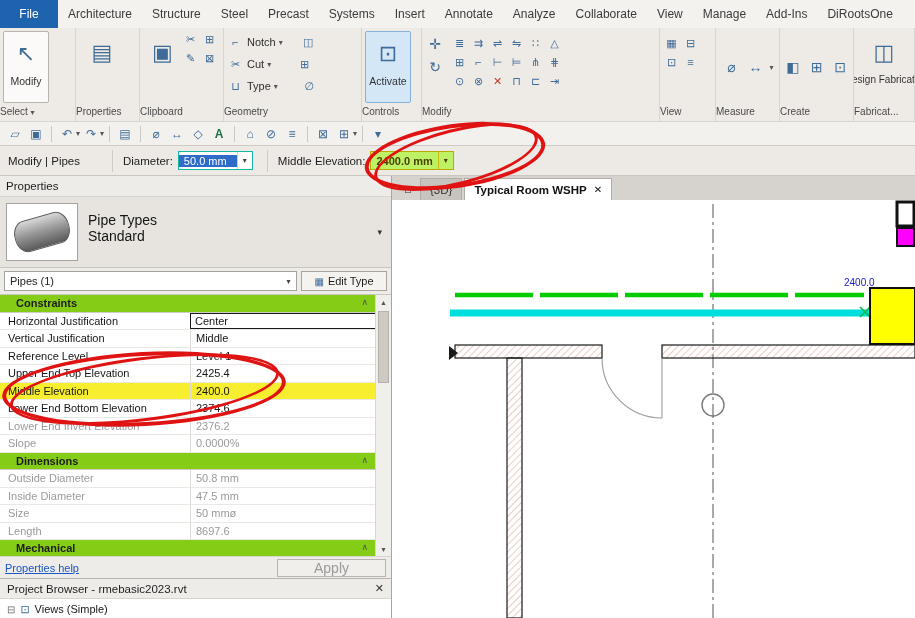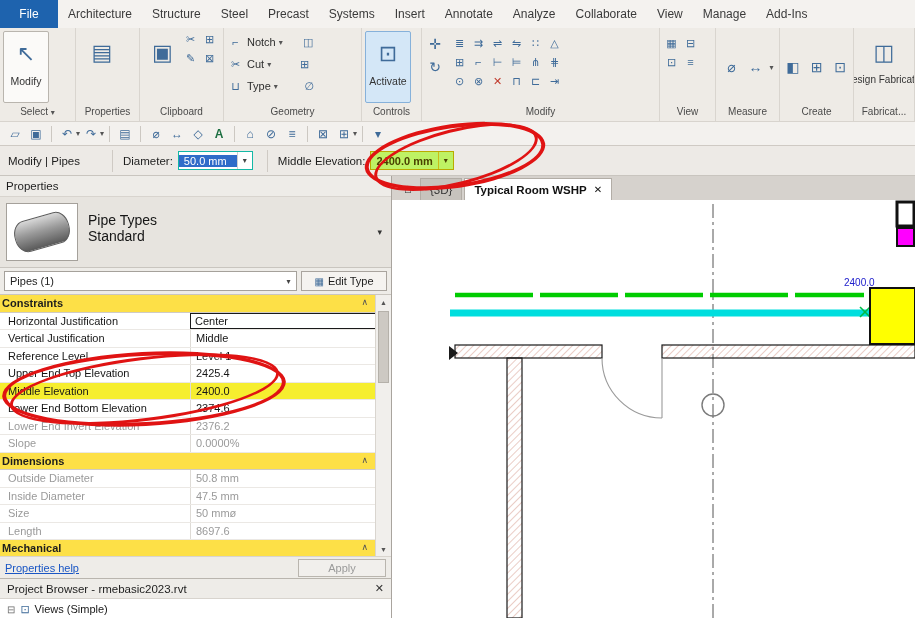--- a/index.html
+++ b/index.html
@@ -15,21 +15,21 @@
             display:flex; align-items:stretch; }
   .file-tab { width:58px; background:#1e63ae; color:#fff; display:flex;
               align-items:center; justify-content:center; font-size:12px; cursor:default; }
   .rtab { padding:0 10px; display:flex; align-items:center; font-size:12px; color:#3a3a3a; white-space:nowrap; }
 
   
   #ribbon { left:0; top:28px; width:915px; height:94px; background:#eeebe6;
             display:flex; border-bottom:1px solid #d8d4ce; }
   .panel { border-right:1px solid #d9d5cf; display:flex; flex-direction:column; overflow:hidden; }
   .panel-body { flex:1; display:flex; padding:3px 3px 0 3px; }
-  .panel-label { height:17px; font-size:10px; color:#4a4a4a; text-align:center; line-height:15px; white-space:nowrap; }
+  .panel-label { height:17px; font-size:10px; color:#4a4a4a; text-align:left; line-height:15px; white-space:nowrap; }
   .bigbtn { width:46px; display:flex; flex-direction:column; align-items:center; padding-top:1px; }
   .bigbtn .bicon { font-size:22px; color:#3f6b99; height:42px; display:flex; align-items:center; justify-content:center; }
   .bigbtn .blabel { font-size:10.5px; color:#333; white-space:nowrap; }
   .btn-frame { border:1px solid #b9b5ae; background:#fbfaf8; border-radius:2px; height:72px; }
   .btn-active { border:1px solid #86b1da; background:#d4e7f7; border-radius:2px; height:72px; }
   .sicon { width:17px; height:17px; font-size:11px; line-height:16px; text-align:center; color:#3f6b99; }
   .micon { width:20px; height:20px; font-size:14px; line-height:19px; text-align:center; color:#3f6b99; }
   .georow { display:flex; align-items:center; height:22px; font-size:11px; color:#2e2e2e; gap:3px; }
   .caret { font-size:8px; color:#555; }
   .grid6 { display:grid; grid-template-columns:repeat(6,19px); grid-auto-rows:19px; }
@@ -77,33 +77,33 @@
   .filter-combo .ccaret { width:15px; text-align:center; font-size:8px; color:#444; }
   .edit-type-btn { width:86px; height:20px; margin-left:4px; border:1px solid #a9a49e; background:#f5f3f0;
                    display:flex; align-items:center; justify-content:center; gap:4px; font-size:11px; color:#1d1d1d; }
   .etb-icon { font-size:10px; color:#3f6b99; }
 
   .pgrid { position:relative; height:262px; background:#fff; border-top:1px solid #c9c5bf; overflow:hidden; }
   .grow { display:flex; height:17.5px; border-bottom:1px solid #ebe8e4; font-size:11px; width:376px; }
   .glabel { width:190px; padding:2px 0 0 8px; color:#161616; white-space:nowrap; overflow:hidden; }
   .gval { flex:1; border-left:1px solid #dedbd6; padding:2px 0 0 5px; color:#161616; white-space:nowrap; }
   .gval.focused { border:1px solid #1a1a1a; padding:1px 0 8px 4px; }
-  .gsec { background:#fde047; font-weight:bold; color:#1d1d1d; display:flex; height:17.5px;
-          border-bottom:1px solid #cfcbc5; width:376px; padding:2px 8px 0 2px; font-size:11px; }
+  .gsec { background:#84cc16; font-weight:bold; color:#1d1d1d; display:flex; height:17.5px;
+          border-bottom:1px solid #cfcbc5; width:376px; padding:2px 8px 0 16px; font-size:11px; }
   .gsec .chev { margin-left:auto; font-size:9px; color:#555; font-weight:normal; }
   .hl { background:#f6ee2f; }
   .dis, .dis .glabel, .dis .gval { color:#9a9a9a; }
   .pscroll { position:absolute; right:0; top:0; width:16px; height:262px; background:#f1efec; border-left:1px solid #d9d5cf; }
   .sb-btn { height:15px; text-align:center; font-size:7px; line-height:15px; color:#555; }
   .sb-btn.dn { position:absolute; bottom:0; left:0; width:100%; }
   .sb-thumb { position:absolute; top:16px; left:2px; width:11px; height:72px; background:#cdc9c3; border:1px solid #b5b1aa; }
   .pal-bottom { height:22px; display:flex; align-items:center; padding:0 5px; background:#eeece8; border-top:1px solid #d8d4ce; }
   .help-link { color:#1a56c4; text-decoration:underline; font-size:11px; }
-  .apply-btn { margin-left:auto; width:88px; height:18px; border:1px solid #b9b5ae; background:#f1efec;
-               color:#9a9a9a; text-align:center; line-height:16px; font-size:11px; }
+  .apply-btn { margin-left:auto; width:109px; height:18px; border:1px solid #b9b5ae; background:#f1efec;
+               color:#9a9a9a; text-align:center; line-height:16px; font-size:14px; }
 
   
   #browser { left:0; top:578px; width:392px; height:40px; background:#fff; border-right:1px solid #a9a49e; border-top:1px solid #b9b5ae; }
   .br-title { height:20px; background:#eeece8; display:flex; align-items:center; padding:0 7px; font-size:11.5px;
               color:#1d1d1d; border-bottom:1px solid #d8d4ce; }
   .br-close { margin-left:auto; font-size:11px; color:#333; }
   .br-item { height:20px; display:flex; align-items:center; padding-left:7px; gap:5px; font-size:11px; color:#161616; }
   .tree-glyph { color:#6a6a6a; font-size:10px; }
   .item-glyph { color:#3f6b99; font-size:11px; }
 
@@ -160,20 +160,23 @@
       <span>Collaborate</span>
     </div>
   <div class="rtab">
       <span>View</span>
     </div>
   <div class="rtab">
       <span>Manage</span>
     </div>
   <div class="rtab">
       <span>Add-Ins</span>
+    </div>
+  <div class="rtab">
+      <span>DiRootsOne</span>
     </div>
 </div>
 
 <div id="ribbon" class="abs">
   <div class="panel w-select">
     <div class="panel-body">
       <div class="bigbtn btn-frame">
         <span class="bicon">↖</span>
         <span class="blabel">Modify</span>
       </div>

